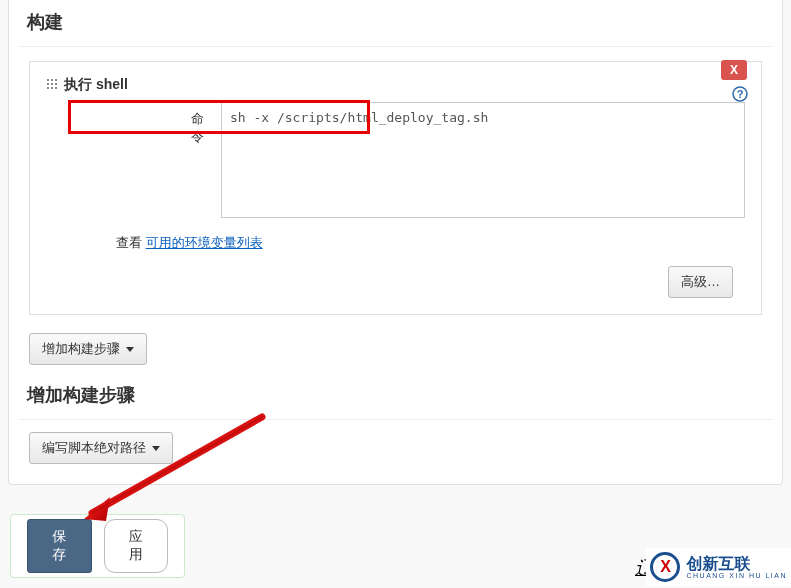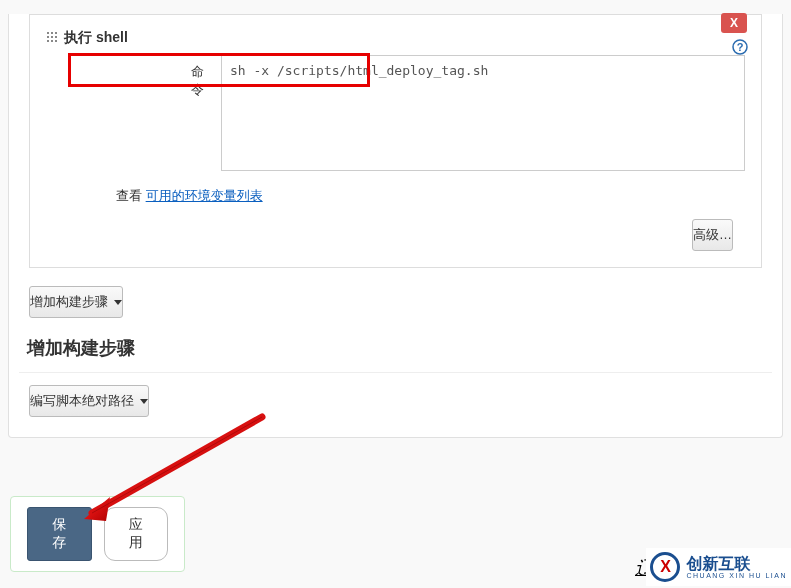--- a/index.html
+++ b/index.html
@@ -142,21 +142,21 @@
       text-align: right;
       margin: 14px 12px 2px 0;
     }
     .btn {
       display: inline-flex;
       align-items: center;
       gap: 4px;
       background: linear-gradient(#fafafa, #e8e8e8);
       border: 1px solid #bbb;
       border-radius: 3px;
-      padding: 6px 0;
+      padding: 6px 12px;
       font-size: 13px;
       color: #333;
       cursor: pointer;
       font-family: inherit;
       justify-content: center;
     }
     .btn .caret {
       width: 0; height: 0;
       border-left: 4px solid transparent;
       border-right: 4px solid transparent;
@@ -165,25 +165,25 @@
     }
     .step-btn-row {
       padding: 12px 10px 2px 10px;
     }
     .post-add-row {
       padding: 12px 10px 14px 10px;
     }
     .save-bar {
       position: absolute;
       left: 10px;
-      bottom: 16px;
+      bottom: 10px;
       background: #fff;
       border: 1px solid #c9eac9;
       border-radius: 4px;
-      padding: 10px 16px;
+      padding: 4px 16px;
       display: flex;
       gap: 12px;
       width: 175px;
     }
     .btn-primary {
       background: #4a6785;
       color: #fff;
       border: 1px solid #3a5470;
       border-radius: 3px;
       padding: 8px 20px;
@@ -254,20 +254,21 @@
       color: #000;
       text-decoration: underline;
     }
   </style>
 </head>
 <body>
 
 <div class="main-card">
 
   <div class="section">
+    <div class="section-title">构建</div>
 
     <div class="build-block">
       <div class="delete-btn">X</div>
       <div class="help-icon">
         <svg viewBox="0 0 16 16" width="16" height="16">
           <circle cx="8" cy="8" r="7" fill="none" stroke="#2b6cb0" stroke-width="1.5"></circle>
           <text x="8" y="12" text-anchor="middle" font-size="11" fill="#2b6cb0" font-weight="bold">?</text>
         </svg>
       </div>
 

